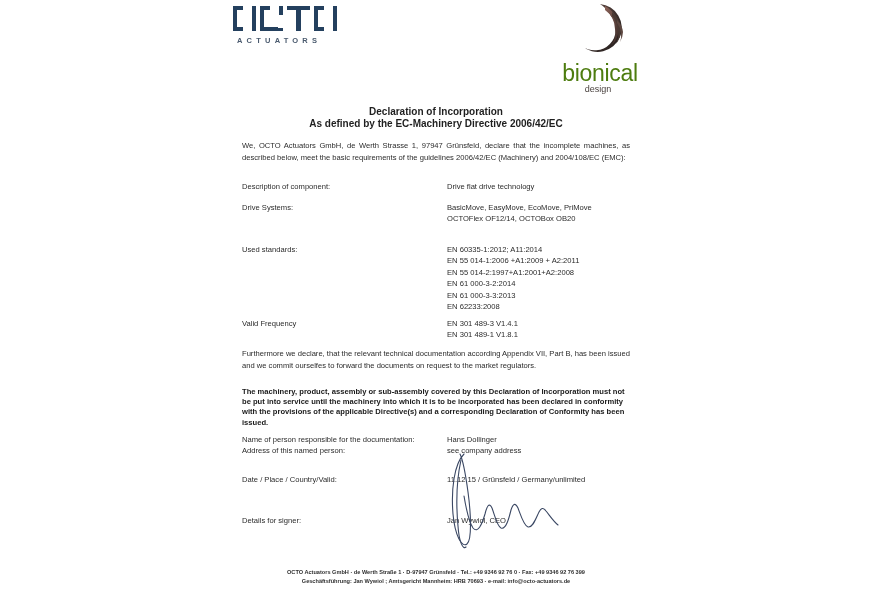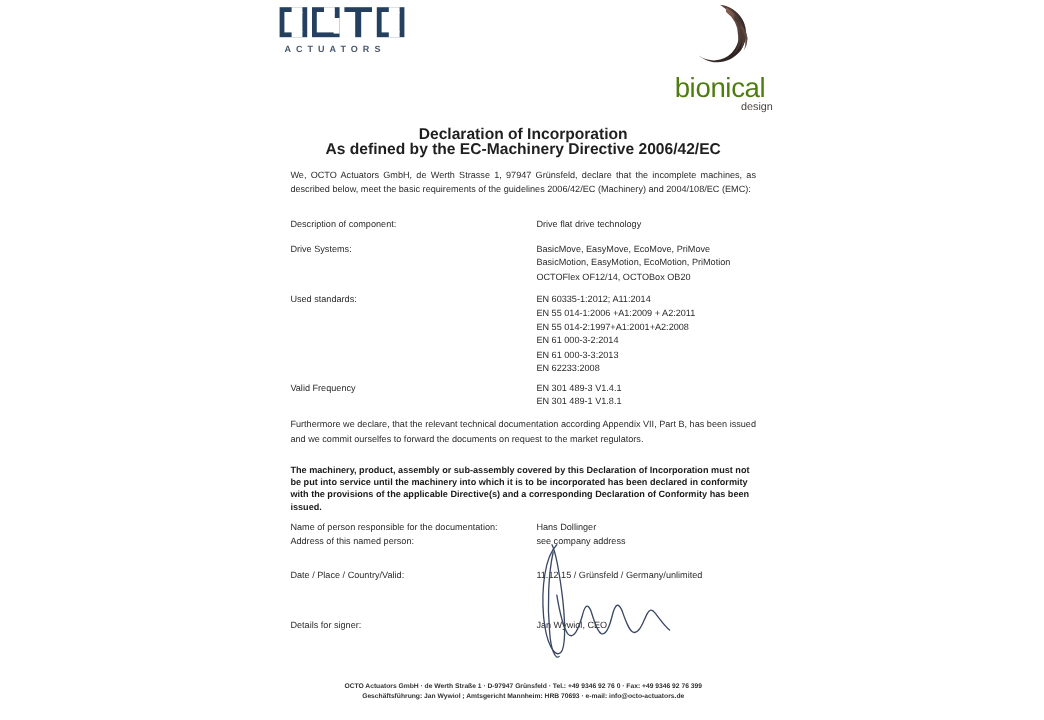--- a/index.html
+++ b/index.html
@@ -122,33 +122,32 @@
   .bionical-name {
     font-size: 23px;
     color: #4d7c0f;
     letter-spacing: -0.3px;
     line-height: 1;
     margin-top: 8px;
   }
   .bionical-sub {
     font-size: 9px;
     color: #4b4340;
-    text-align: right;
     padding-right: 4px;
     margin-top: -1px;
   }
 
   
   .doc-title {
     position: absolute;
     left: 240px;
     top: 106px;
     width: 392px;
     text-align: center;
-    font-size: 13px;
+    font-size: 10px;
     font-weight: bold;
     line-height: 11.5px;
     color: #1f1f1f;
   }
 
   .para {
     position: absolute;
     left: 242px;
     width: 388px;
     font-size: 7.6px;
@@ -263,21 +262,20 @@
 
   <div class="row r-desc">
     <div class="label">Description of component:</div>
     <div class="value">Drive flat drive technology</div>
   </div>
 
   <div class="row r-drive">
     <div class="label">Drive Systems:</div>
     <div class="value">
       <div>BasicMove, EasyMove, EcoMove, PriMove</div>
-      <div>BasicMotion, EasyMotion, EcoMotion, PriMotion</div>
       <div>OCTOFlex OF12/14, OCTOBox OB20</div>
     </div>
   </div>
 
   <div class="row r-standards">
     <div class="label">Used standards:</div>
     <div class="value">
       <div>EN 60335-1:2012; A11:2014</div>
       <div>EN 55 014-1:2006 +A1:2009 + A2:2011</div>
       <div>EN 55 014-2:1997+A1:2001+A2:2008</div>

